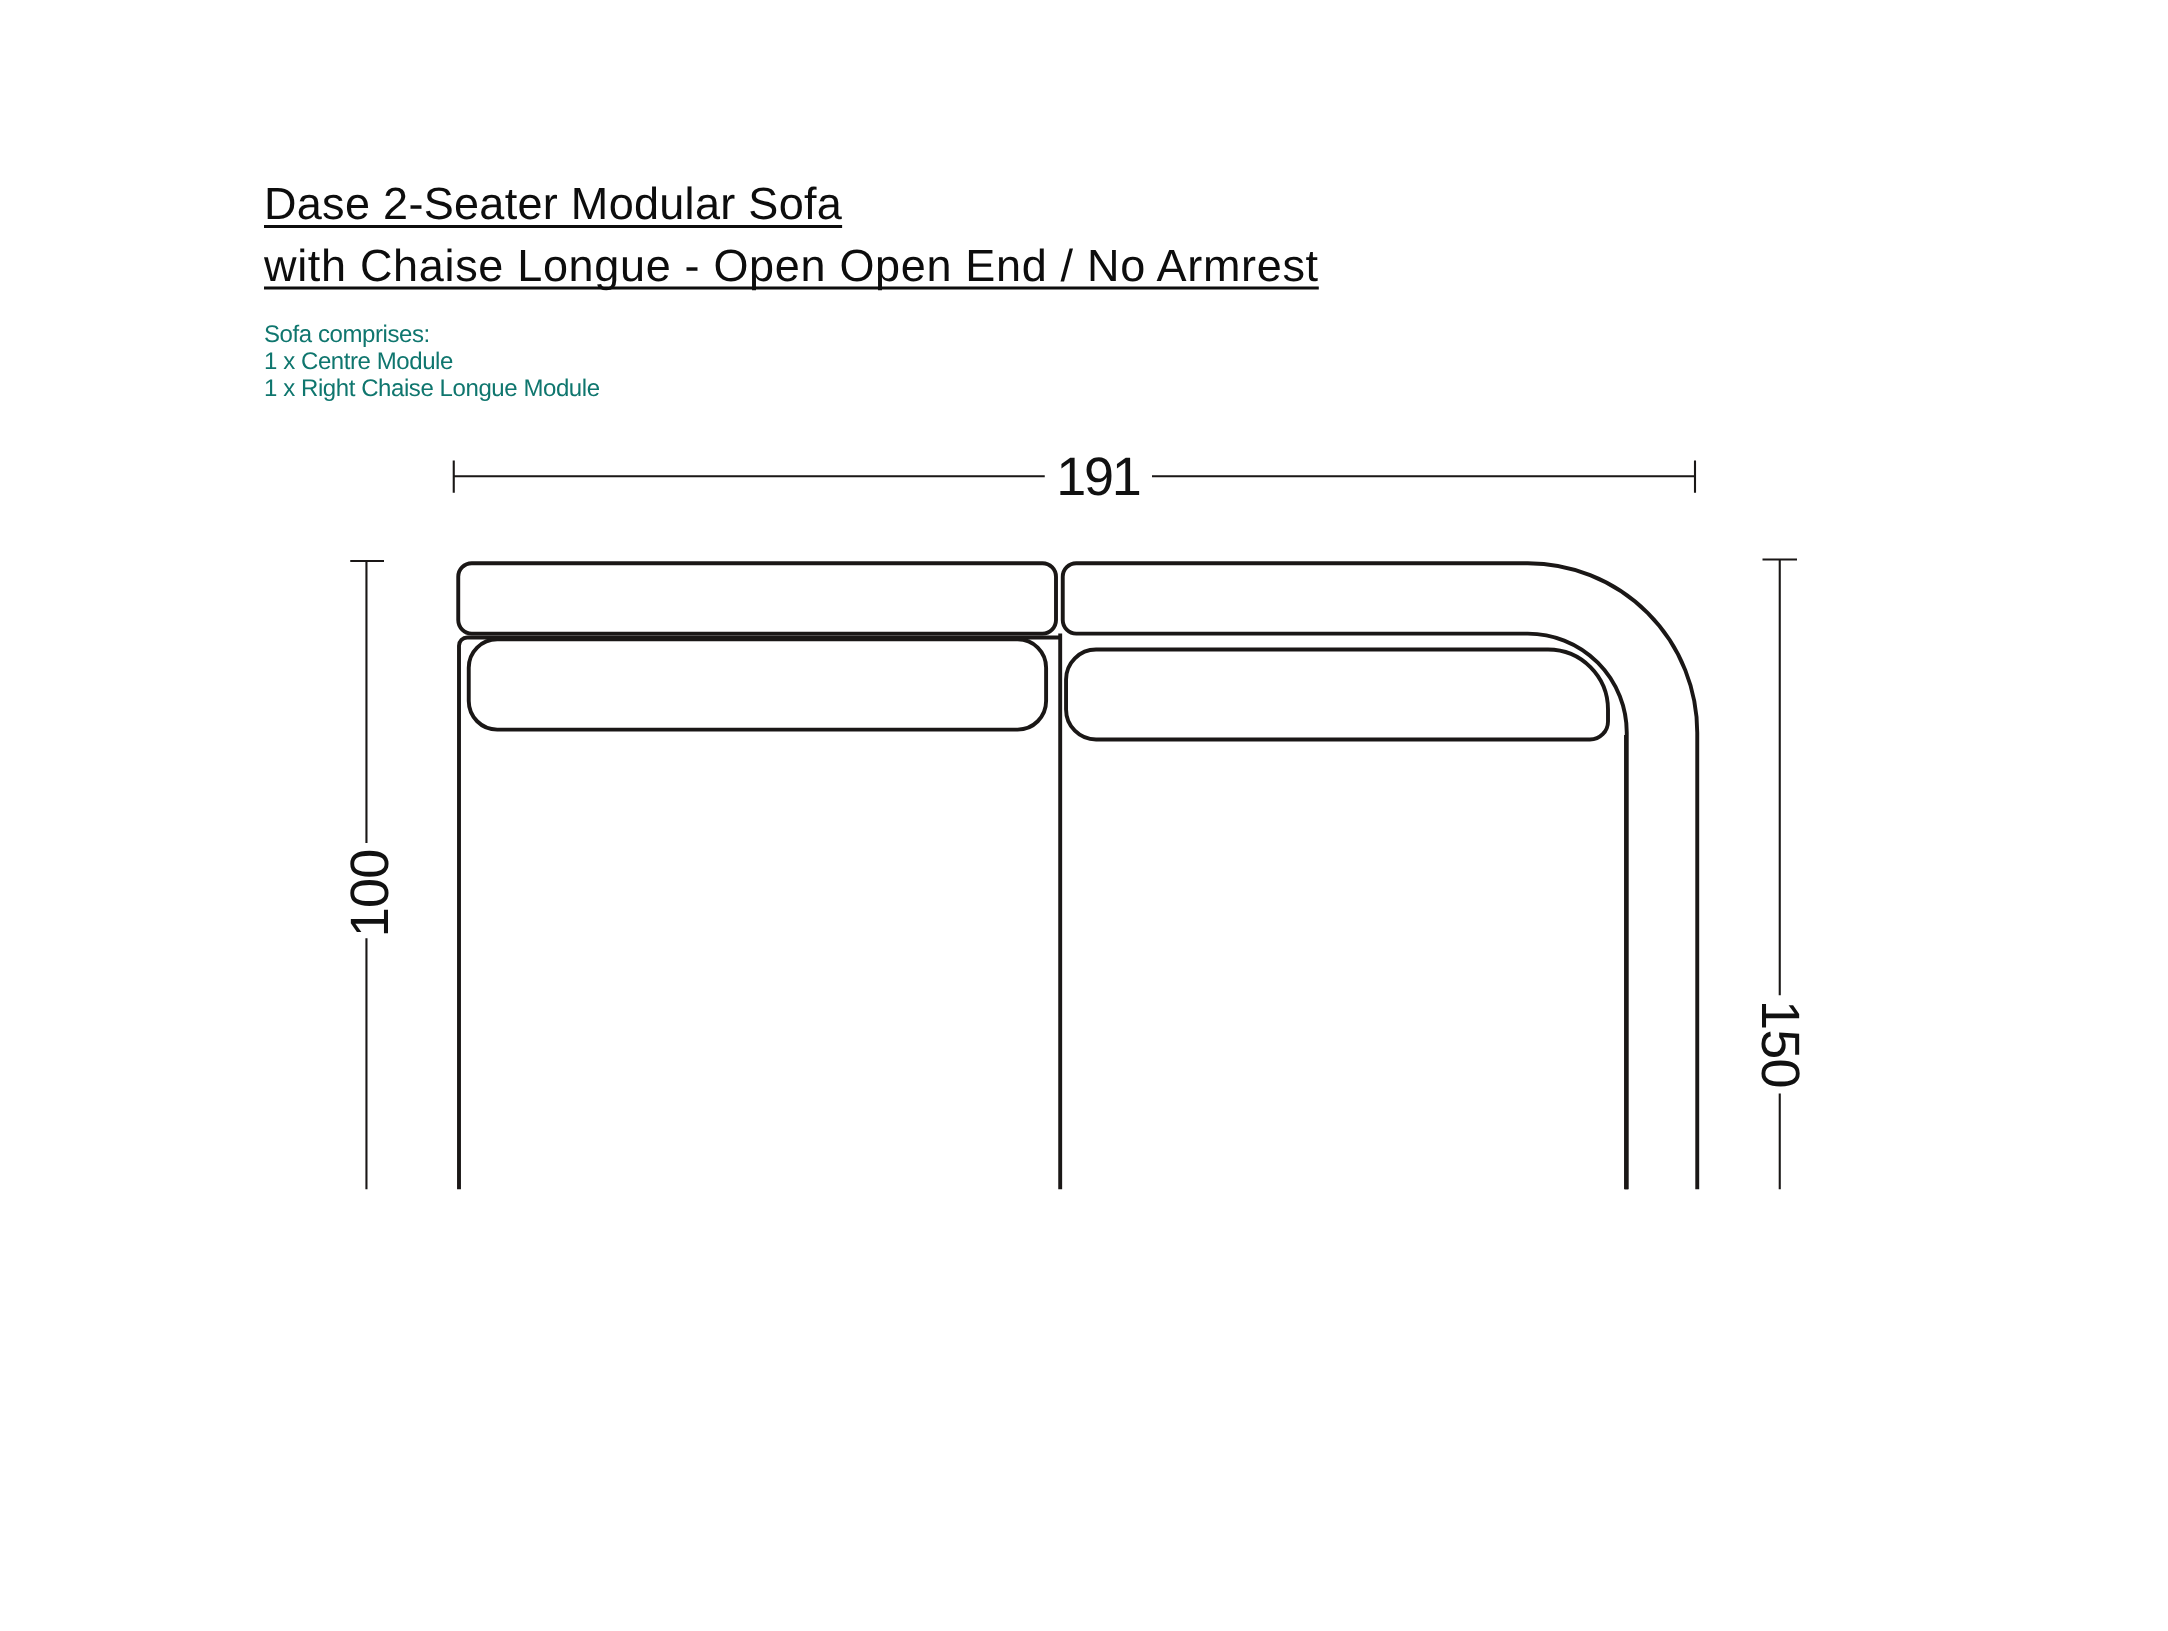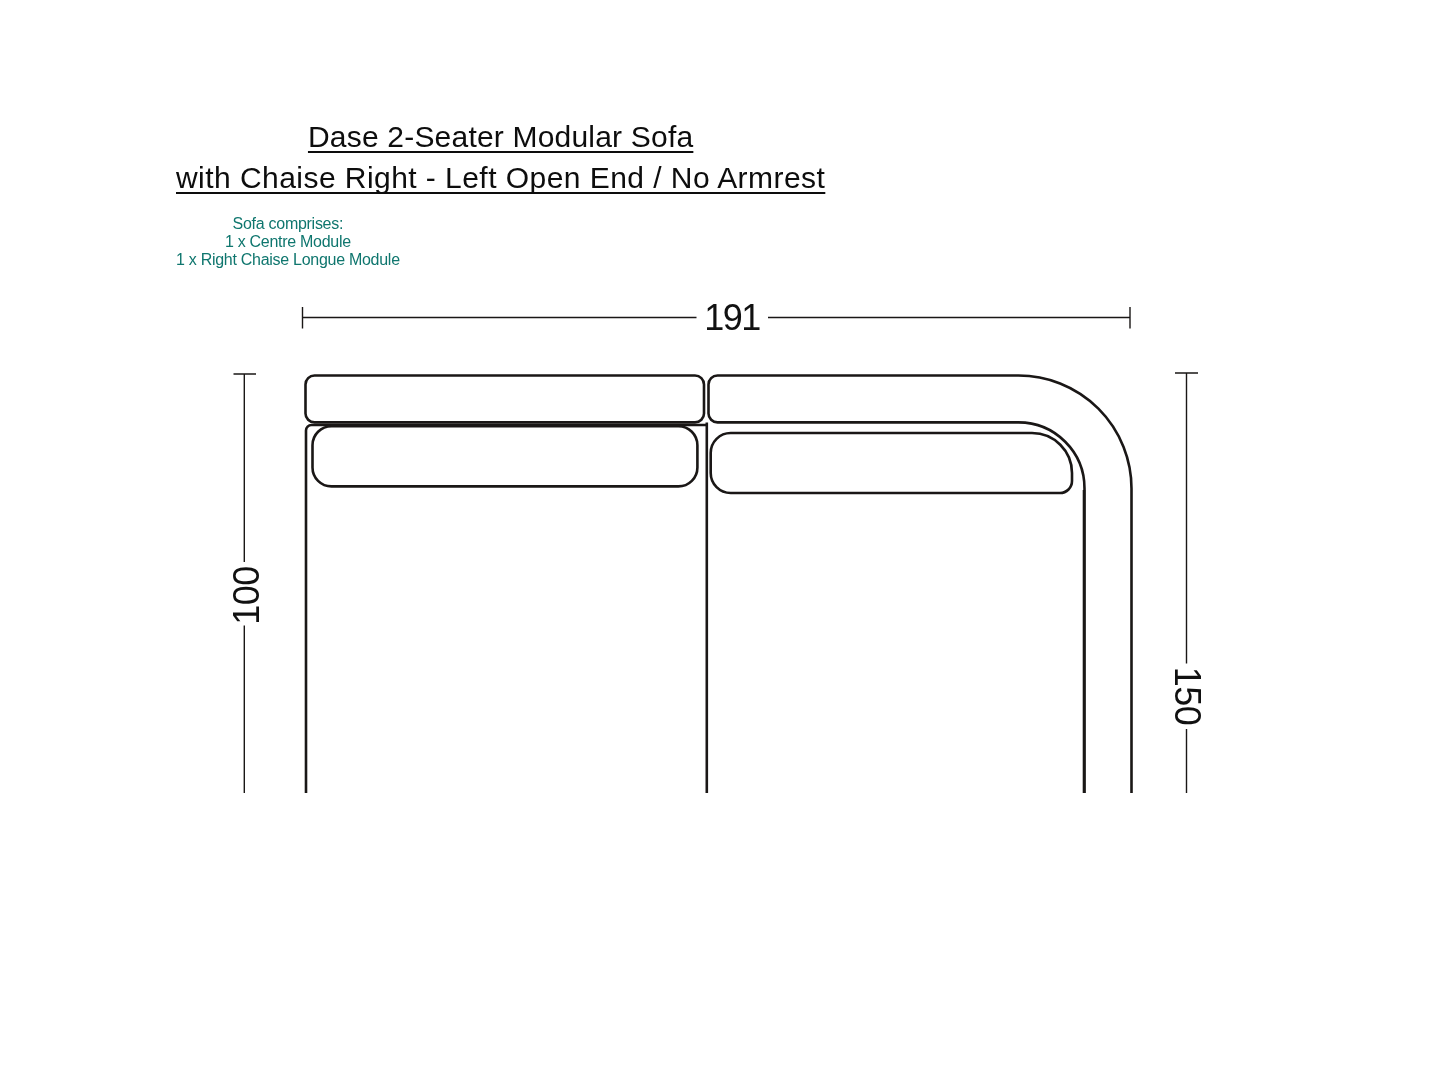--- a/index.html
+++ b/index.html
@@ -1,31 +1,31 @@
 <!DOCTYPE html>
 <html><head>
 <meta charset="utf-8">
 <style>
   html,body{margin:0;padding:0;background:#ffffff;}
   #page{position:relative;width:1445px;height:793px;background:#ffffff;overflow:hidden;
-        font-family:"Liberation Sans", sans-serif;color:#111;text-align:center;}
+        font-family:"Liberation Sans", sans-serif;color:#111;}
   .title{position:absolute;left:176px;top:115.6px;font-size:30px;line-height:41.5px;
          color:#0d0d0d;}
   .t1{letter-spacing:0.2px;}
   .t2{letter-spacing:0.45px;}
   .title span{text-decoration:underline;text-decoration-thickness:2.4px;text-underline-offset:4px;text-decoration-skip-ink:none;}
   .sub{position:absolute;left:176px;top:214.8px;font-size:16px;line-height:17.9px;letter-spacing:-0.28px;color:#0f766e;}
   svg{position:absolute;left:0;top:0;}
   text{font-family:"Liberation Sans", sans-serif;fill:#111;}
 </style>
 </head>
 <body>
 <div id="page">
 
-  <div class="title"><span class="t1">Dase 2-Seater Modular Sofa</span><br><span class="t2">with Chaise Right - Left Open End / No Armrest</span></div>
+  <div class="title"><span class="t1">Dase 2-Seater Modular Sofa</span><br><span class="t2">with Chaise Longue - Open Open End / No Armrest</span></div>
 
   <div class="sub">Sofa comprises:<br>1 x Centre Module<br>1 x Right Chaise Longue Module</div>
   <svg width="1445" height="1087" viewBox="0 0 1445 1087" fill="none">
     <g stroke="#1a1716" stroke-width="2.6" fill="none">
 
       <rect x="305.5" y="375.5" width="398.5" height="46.9" rx="9" ry="9"></rect>
 
       <path d="M 708.5 384.5 A 9 9 0 0 1 717.5 375.5 L 1018.5 375.5 A 113 113 0 0 1 1131.5 488.5 L 1131.5 793.5 A 6 6 0 0 1 1125.5 799.5 L 1090.5 799.5 A 6 6 0 0 1 1084.5 793.5 L 1084.5 488.5 A 66 66 0 0 0 1018.5 422.4 L 717.5 422.4 A 9 9 0 0 1 708.5 413.4 Z"></path>
 
       <path d="M 706.5 425 L 311.5 425 A 5.5 5.5 0 0 0 306 430.5 L 306 807.5 A 6 6 0 0 0 312 813.5 Q 400 814.8 509 814.8 Q 618 814.8 706.5 813.5"></path>

